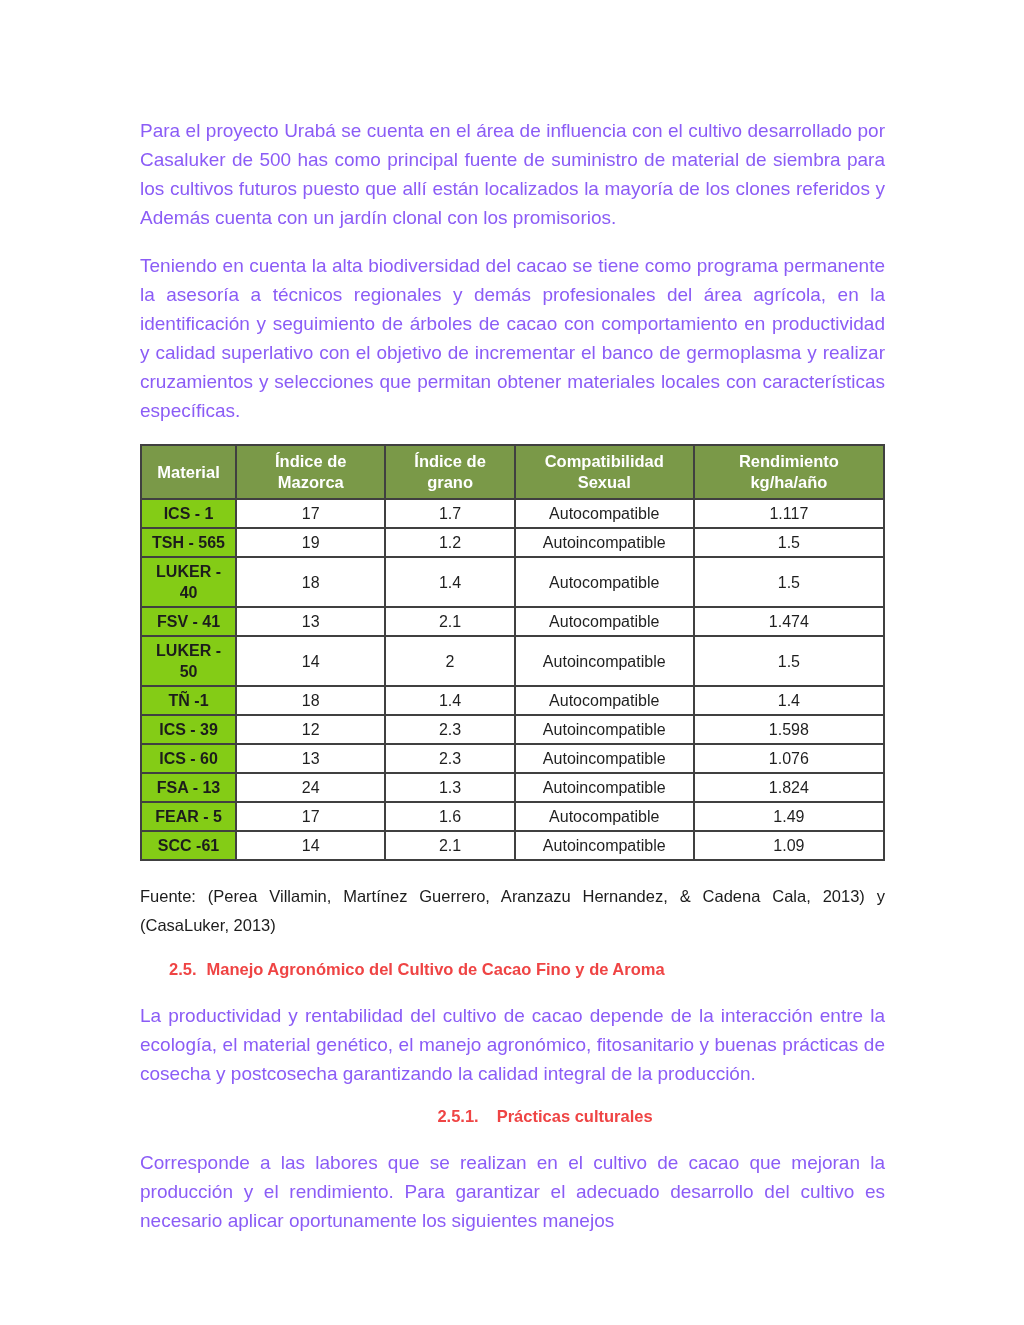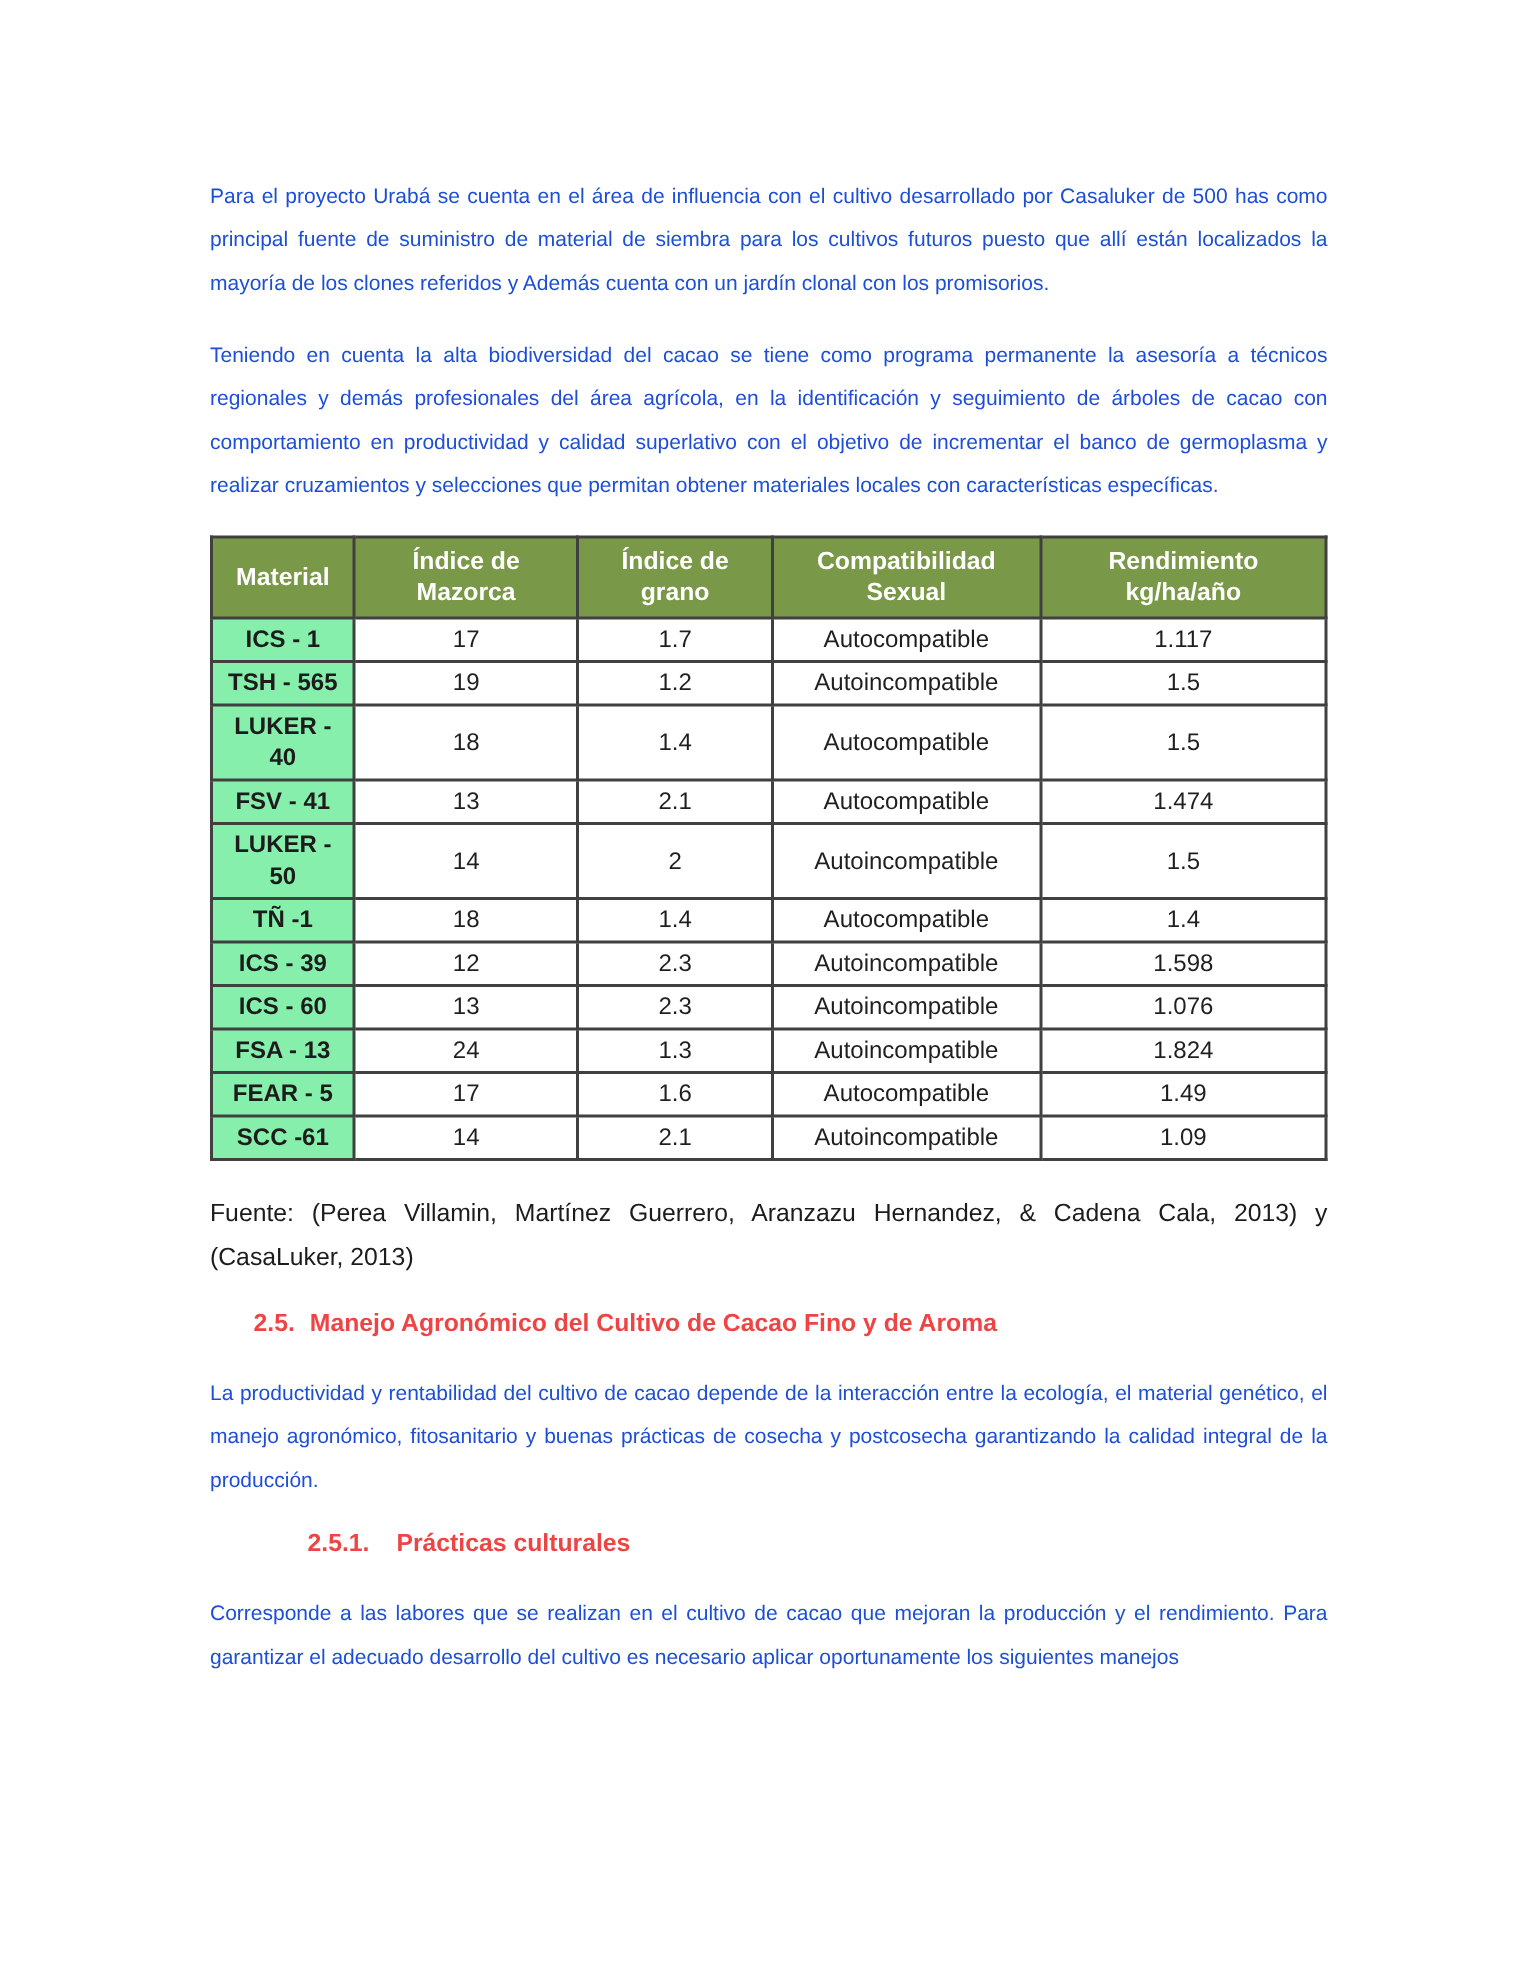--- a/index.html
+++ b/index.html
@@ -9,25 +9,25 @@
     font-family: "Liberation Sans", sans-serif;
     color: #1f1f1f;
   }
   body { height: 1325px; overflow: hidden; }
   .page {
     width: 1024px;
     height: 1325px;
     padding: 116px 139px 0 140px;
   }
   p.body-text {
-    font-size: 14px;
+    font-size: 19px;
     line-height: 29px;
     text-align: justify;
     margin-bottom: 19px;
-    color: #1d4ed8;
+    color: #8b5cf6;
   }
   table.materials {
     width: 100%;
     border-collapse: collapse;
     table-layout: fixed;
     margin: 15px 0 21px 0;
   }
   table.materials col.c1 { width: 12.8%; }
   table.materials col.c2 { width: 20.1%; }
   table.materials col.c3 { width: 17.4%; }
@@ -42,39 +42,39 @@
     padding: 3px 6px;
   }
   table.materials th {
     background: #7A9948;
     color: #ffffff;
     font-weight: bold;
     padding: 5px 8px;
     font-size: 16.5px;
   }
   table.materials td.mat {
-    background: #86efac;
+    background: #84cc16;
     font-weight: bold;
     color: #1c1c1c;
   }
   p.source {
     font-size: 16.5px;
     line-height: 29px;
     text-align: justify;
     margin-bottom: 20px;
     color: #1c1c1c;
   }
   .heading {
     font-weight: bold;
     font-size: 16.5px;
     color: #ef4444;
     margin-bottom: 22px;
   }
   .heading.h25   { padding-left: 29px; }
-  .heading.h251  { padding-left: 65px; }
+  .heading.h251  { padding-left: 65px; text-align: center; }
   .heading .num  { display: inline-block; }
   .heading.h25 .num  { margin-right: 10px; }
   .heading.h251 .num { margin-right: 18px; }
 </style>
 </head>
 <body>
 
 <div class="page">
 
   <p class="body-text">Para el proyecto Urabá se cuenta en el área de influencia con el cultivo desarrollado por Casaluker de  500 has como principal fuente de suministro de material de siembra para los cultivos futuros puesto que allí están localizados la mayoría de los clones referidos y Además cuenta con un jardín clonal con los promisorios.</p>

